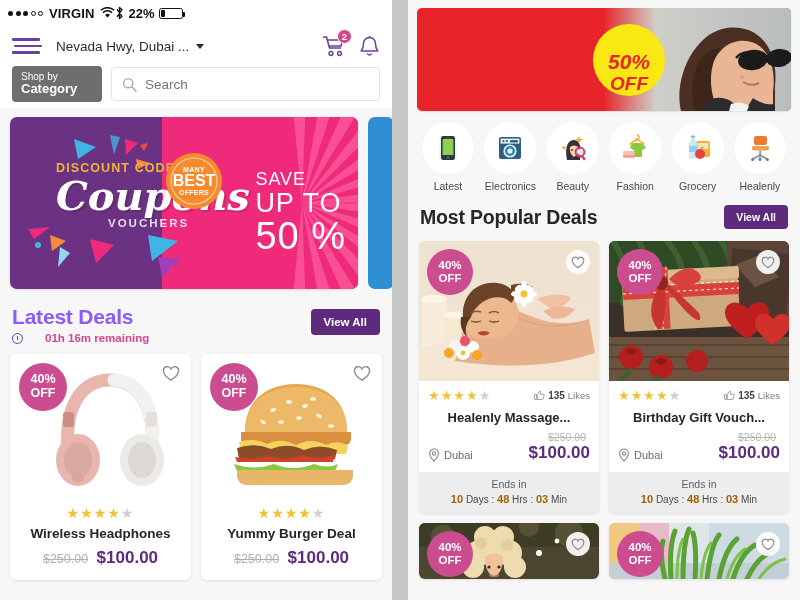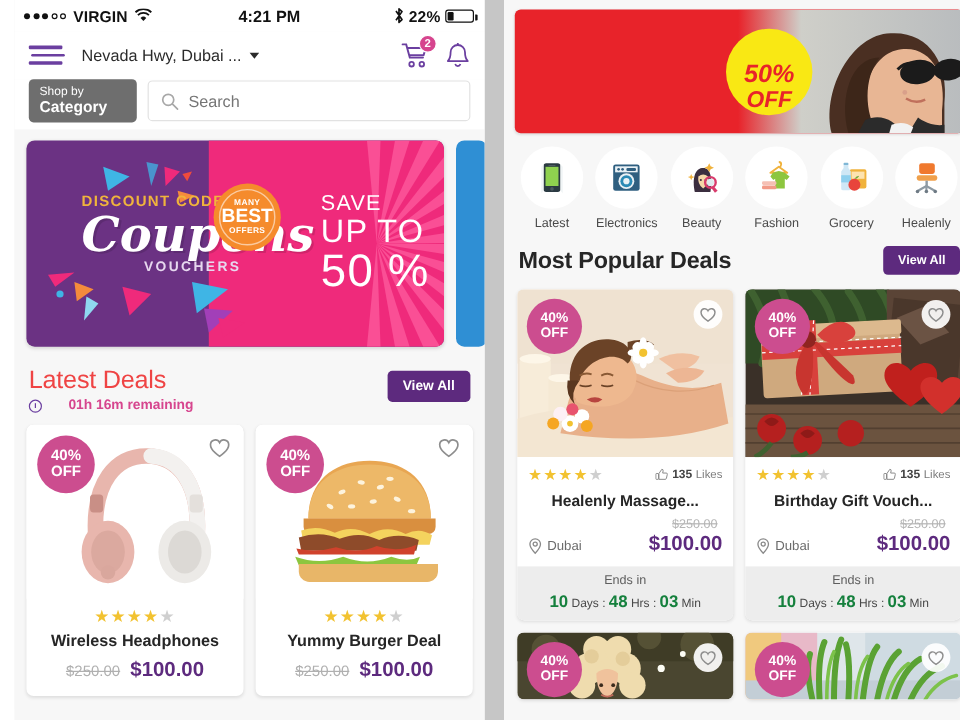--- a/index.html
+++ b/index.html
@@ -2,21 +2,21 @@
 <html><head>
 <meta charset="utf-8">
 <style>
   * { box-sizing: border-box; margin: 0; padding: 0; }
   html, body {
     width: 800px; height: 600px;
     font-family: "Liberation Sans", sans-serif;
     background: #ffffff;
     overflow: hidden;
   }
-  .stage { position: relative; width: 740px; height: 600px; display: flex; padding-left: 12px; }
+  .stage { position: relative; width: 740px; height: 600px; display: flex; }
 
   
   .phone-left {
     position: relative;
     width: 392px; height: 600px;
     background: #f7f7f7;
     overflow: hidden;
     flex: 0 0 392px;
   }
   .divider-gap { flex: 0 0 16px; background:#ffffff; position:relative; }
@@ -118,29 +118,29 @@
     text-shadow: 2px 2px 0 rgba(0,0,0,0.13);
   }
   .vouchers { font-size:11.5px; font-weight:bold; color:#e7d8ef; letter-spacing:2px; margin-left:52px; margin-top:2px;}
   .seal {
     position:absolute; left:155px; top:35px; width:58px; height:58px; z-index:6;
   }
   .seal-txt { position:absolute; inset:0; display:flex; flex-direction:column; align-items:center; justify-content:center; color:#fff; line-height:1;}
   .seal-txt .s1 { font-size:7px; font-weight:bold; letter-spacing:.3px;}
   .seal-txt .s2 { font-size:16px; font-weight:bold; }
   .seal-txt .s3 { font-size:7px; font-weight:bold; letter-spacing:.3px;}
-  .save-block { position:absolute; right:12px; top:42px; z-index:5; color:#fff; text-align:left; }
+  .save-block { position:absolute; right:12px; top:52px; z-index:5; color:#fff; text-align:left; }
   .save-block .sv { font-size:18px; letter-spacing:1px; font-weight:300; font-family:"Liberation Sans", sans-serif;}
   .save-block .upto { font-size:27px; font-weight:300; letter-spacing:1px; line-height:1.0;}
   .save-block .fifty { font-size:38px; font-weight:300; letter-spacing:1px; line-height:1.05;}
   .banner-next { width:26px; height:172px; border-radius:7px; background:#2f8fd4; flex:0 0 26px; }
 
   
   .sec-head { display:flex; align-items:flex-start; padding:16px 12px 0 12px;}
-  .sec-title { font-size:21px; font-weight:normal; color:#ef4444; letter-spacing:-0.2px;}
+  .sec-title { font-size:21px; font-weight:bold; color:#8b5cf6; letter-spacing:-0.2px;}
   .sec-sub { display:flex; align-items:center; gap:22px; margin-top:3px; font-size:11.5px; font-weight:bold; color:#d6458e;}
   .clock-ic { width:11px;height:11px;border:1.3px solid #6b3fa0;border-radius:50%; position:relative; display:inline-block;}
   .clock-ic:after{content:"";position:absolute;left:4px;top:2px;width:1.2px;height:4px;background:#6b3fa0;}
   .viewall {
     background:#5d2a7e; color:#fff; font-size:11.5px; font-weight:bold;
     padding:7px 13px; border-radius:4px; cursor:pointer; border:0; font-family:inherit;
     margin-left:auto; margin-top:4px;
   }
 
   
@@ -219,21 +219,21 @@
   .deal-row { display:flex; align-items:flex-end; padding:6px 9px 9px 9px;}
   .loc-tag { display:flex; align-items:center; gap:4px; font-size:11px; color:#6b6b6b; padding-bottom:1px;}
   .deal-price { margin-left:auto; text-align:right; }
   .deal-price .old { display:block; font-size:10.5px; color:#b5b5b5; text-decoration:line-through; }
   .deal-price .new { font-size:17px; font-weight:bold; color:#5d2a7e; }
   .ends {
     background:#ededed; padding:6px 4px 8px 4px; text-align:center; margin:0 0 0 0;
   }
   .ends .e1 { font-size:10.5px; color:#5e5e5e; }
   .ends .e2 { font-size:10px; color:#4a4a4a; margin-top:3px;}
-  .ends .e2 b { font-size:14px; color:#15803d; }
+  .ends .e2 b { font-size:11px; color:#a16207; }
   .deal-row2 { display:flex; gap:10px; padding:10px 11px 0 11px;}
   .deal-card2 { flex:1; background:#fff; border-radius:6px; overflow:hidden; box-shadow:0 1px 3px rgba(0,0,0,0.10); height:56px;}
   .deal-img2 { height:56px; position:relative; overflow:hidden;}
   svg { display:block; }
 </style>
 </head>
 <body>
 
 <div class="stage">
 
@@ -250,21 +250,20 @@
         </span>
         <span class="carrier">VIRGIN</span>
         <span class="wifi">
           <svg width="15" height="12" viewBox="0 0 15 12">
             <path d="M7.5 10.6 L5.1 7.9 a3.6 3.6 0 0 1 4.8 0 Z" fill="#111"></path>
             <path d="M2.9 5.6 a6.8 6.8 0 0 1 9.2 0" stroke="#111" stroke-width="1.5" fill="none"></path>
             <path d="M0.9 3.2 a9.8 9.8 0 0 1 13.2 0" stroke="#111" stroke-width="1.5" fill="none"></path>
           </svg>
         </span>
       </div>
-      <div class="sb-center">4:21 PM</div>
       <div class="sb-right">
         <span>
           <svg width="9" height="14" viewBox="0 0 9 14">
             <path d="M2 3.2 L7 10.3 L4.5 12.6 V1.4 L7 3.7 L2 10.8" stroke="#111" stroke-width="1.4" fill="none" stroke-linejoin="round"></path>
           </svg>
         </span>
         <span>22%</span>
         <span class="battery">
             <i class="fill" style="width: 4.73px;"></i>
           </span>

